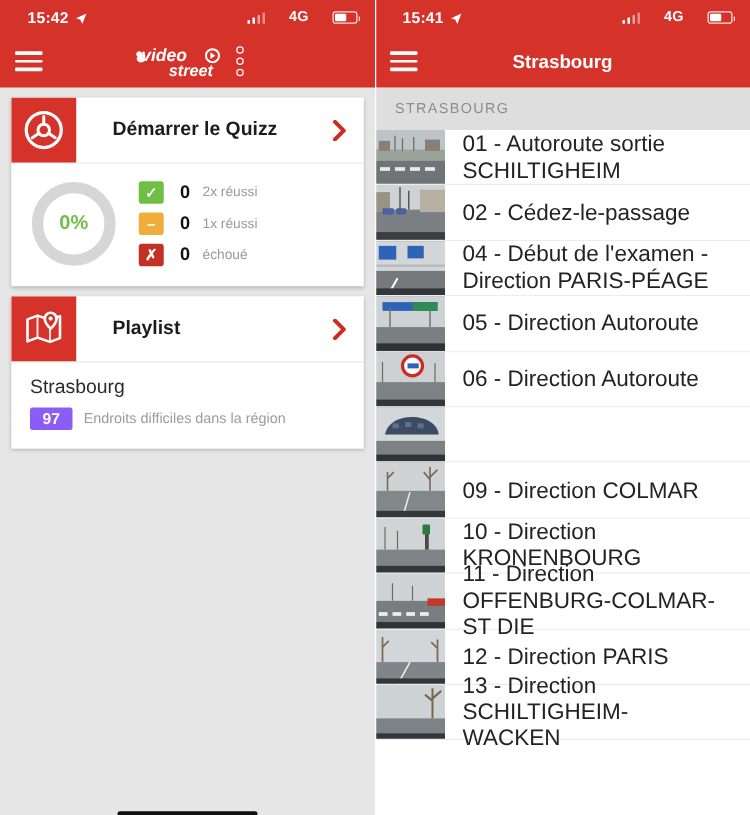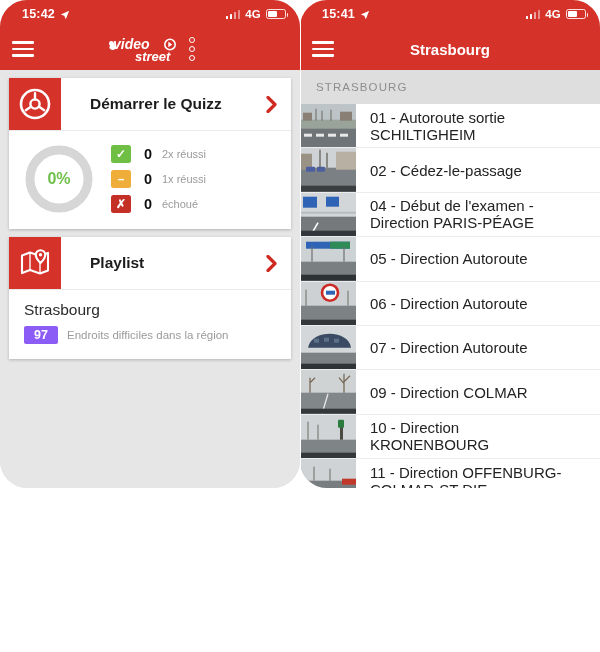--- a/index.html
+++ b/index.html
@@ -3,35 +3,35 @@
 <meta charset="utf-8">
 <style>
   html,body{margin:0;padding:0;}
   body{
     width:600px;height:652px;
     font-family:"Liberation Sans", sans-serif;
     background:#ffffff;
     overflow:hidden;
   }
   .app{display:flex;width:600px;height:652px;}
-  .phone{width:300px;height:488px;position:relative;overflow:hidden;background:#e6e6e6;border-radius:27px;}
+  .phone{width:300px;height:652px;position:relative;overflow:hidden;background:#e6e6e6;}
   .phone.left{background:#e6e6e6;}
   .phone.right{background:#ffffff;}
   .divider{position:absolute;left:300px;top:0;width:1px;height:652px;background:#ffffff;z-index:50;}
 
   
   .statusbar{
     height:28px;background:#d5322a;color:#fff;
     display:flex;align-items:center;justify-content:space-between;
     padding:0 14px 0 22px;box-sizing:border-box;
     font-size:12.5px;font-weight:bold;letter-spacing:.2px;
   }
   .status-left{display:flex;align-items:center;gap:5px;}
   .loc-arrow{display:inline-block;width:10px;height:10px;}
-  .status-right{display:flex;align-items:center;gap:5px;}
+  .status-right{display:flex;align-items:center;gap:19px;}
   .bars{display:flex;align-items:flex-end;gap:1.5px;height:9px;}
   .bars i{display:block;width:2.5px;background:#fff;border-radius:.5px;}
   .bars i:nth-child(1){height:3px;}
   .bars i:nth-child(2){height:5px;}
   .bars i:nth-child(3){height:7px;opacity:.55;}
   .bars i:nth-child(4){height:9px;opacity:.45;}
   .net{font-size:11.5px;font-weight:bold;}
   .batt{
     width:20px;height:10px;border:1.3px solid rgba(255,255,255,.85);
     border-radius:2.5px;position:relative;box-sizing:border-box;padding:1px;
@@ -130,21 +130,21 @@
   }
   .list{height:548px;overflow:hidden;background:#fff;}
   .row{
     display:flex;align-items:stretch;height:43.4px;
     border-bottom:1px solid #ececec;background:#fff;
   }
   .thumb{width:56px;min-width:56px;overflow:hidden;position:relative;background:#9aa0a3;}
   .thumb svg{display:block;width:100%;height:100%;}
   .row-label{
     flex:1;display:flex;align-items:center;padding-left:14px;padding-right:24px;
-    font-size:15px;color:#232323;
+    font-size:18px;color:#232323;
   }
 
   
   .homebar{
     position:absolute;bottom:7px;left:0;right:0;display:flex;justify-content:center;
   }
   .homebar b{display:block;width:112px;height:4px;background:#111;border-radius:3px;}
 </style>
 </head>
 <body>
@@ -415,21 +415,20 @@
               <rect y="27" width="56" height="17" fill="#7c8184"></rect>
             <path d="M8 22c2-10 12-14 22-14s20 5 21 14z" fill="#3a4b63"></path>
             <g fill="#5d7188">
                 <rect x="14" y="13" width="5" height="4"></rect>
                 <rect x="24" y="12" width="5" height="4"></rect>
                 <rect x="34" y="13" width="5" height="4"></rect>
               </g>
             <rect y="38" width="56" height="6" fill="#303336"></rect>
           </svg>
         </div>
-        <div class="row-label">07 - Direction Autoroute</div>
       </div>
 
 
       <div class="row">
         <div class="thumb">
           <svg viewBox="0 0 56 44" preserveAspectRatio="xMidYMid slice">
             <rect width="56" height="44" fill="#cfd3d4"></rect>
               <rect y="23" width="56" height="21" fill="#82878a"></rect>
             <g stroke="#7a6a58" stroke-width="1.3" fill="none">
               <path d="M44 23V4M44 12l6-6M44 14l-5-6M10 23V8M10 13l5-5"></path>
@@ -471,20 +470,34 @@
               </g>
             <g stroke="#6d6d64" stroke-width="1">
                 <path d="M14 22V8M30 22V10"></path>
               </g>
             <rect y="39" width="56" height="5" fill="#303235"></rect>
           </svg>
         </div>
         <div class="row-label">11 - Direction OFFENBURG-COLMAR-ST DIE</div>
       </div>
 
+      <div class="row">
+        <div class="thumb">
+          <svg viewBox="0 0 56 44" preserveAspectRatio="xMidYMid slice">
+            <rect width="56" height="44" fill="#d2d6d8"></rect>
+              <rect y="26" width="56" height="18" fill="#80858a"></rect>
+            <g stroke="#7c6a56" stroke-width="1.4" fill="none">
+                <path d="M6 26V6M6 14l5-5M50 26V8M50 15l-5-5"></path>
+              </g>
+            <path d="M18 44l10-18" stroke="#ececec" stroke-width="1.3"></path>
+            <rect y="39" width="56" height="5" fill="#34373a"></rect>
+          </svg>
+        </div>
+        <div class="row-label">12 - Direction PARIS</div>
+      </div>
 
       <div class="row">
         <div class="thumb">
           <svg viewBox="0 0 56 44" preserveAspectRatio="xMidYMid slice">
             <rect width="56" height="44" fill="#cdd2d4"></rect>
               <rect y="27" width="56" height="17" fill="#7d8286"></rect>
             <g stroke="#796851" stroke-width="1.6" fill="none">
                 <path d="M46 27V3M46 11l7-6M46 13l-6-5"></path>
               </g>
             <rect y="39" width="56" height="5" fill="#33363a"></rect>

